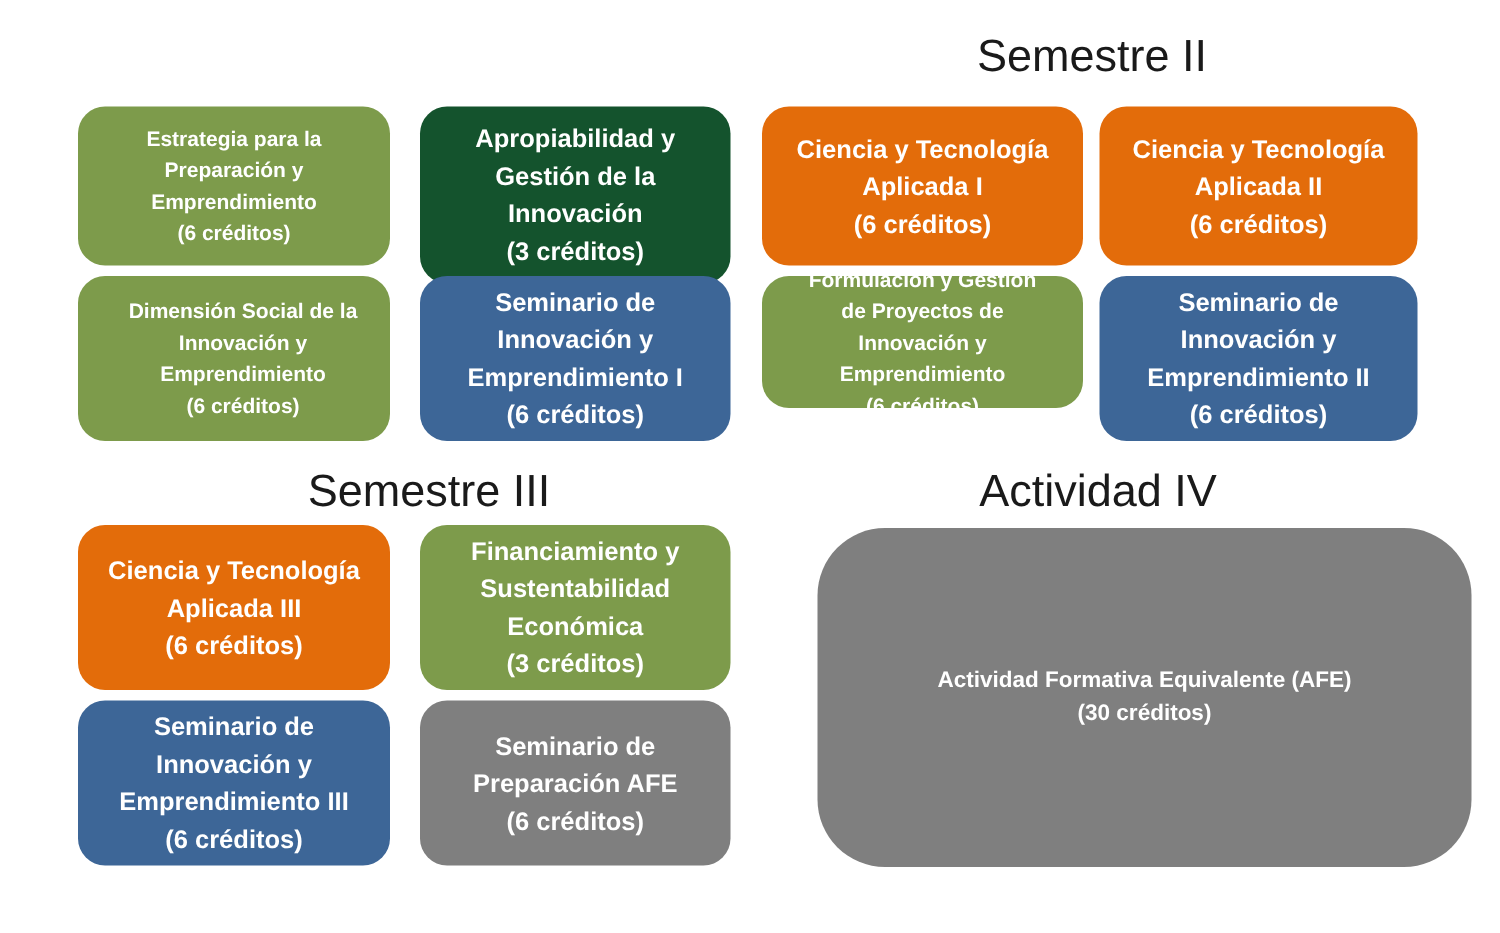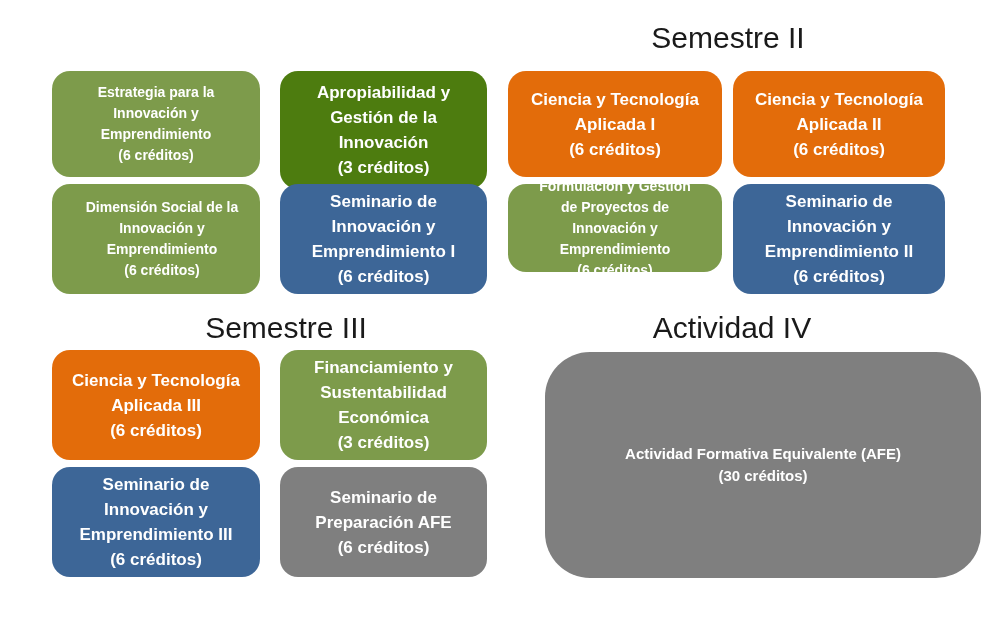--- a/index.html
+++ b/index.html
@@ -43,25 +43,25 @@
 <body>
 
 <div class="canvas">
 
   <div class="sem-title" style="left:728px;top:22px">Semestre II</div>
   <div class="sem-title" style="left:286px;top:312px">Semestre III</div>
   <div class="sem-title" style="left:732px;top:312px">Actividad IV</div>
 
   <div class="course-box t-small" style="left: 52px; top: 71px; width: 208px; height: 106px; background: rgb(125, 155, 75);">
     <div class="course-name">Estrategia para la
-Innovación y
+Preparación y
 Emprendimiento</div>
     <div class="course-credits">(6 créditos)</div>
   </div>
-  <div class="course-box t-large" style="left: 280px; top: 71px; width: 207px; height: 118px; background: #4d7c0f;">
+  <div class="course-box t-large" style="left: 280px; top: 71px; width: 207px; height: 118px; background: #14532d;">
     <div class="course-name">Apropiabilidad y
 Gestión de la
 Innovación</div>
     <div class="course-credits">(3 créditos)</div>
   </div>
   <div class="course-box t-small" style="left: 52px; top: 184px; width: 208px; height: 110px; background: rgb(125, 155, 75); padding-left: 20px;">
     <div class="course-name">Dimensión Social de la
 Innovación y
 Emprendimiento</div>
     <div class="course-credits">(6 créditos)</div>

